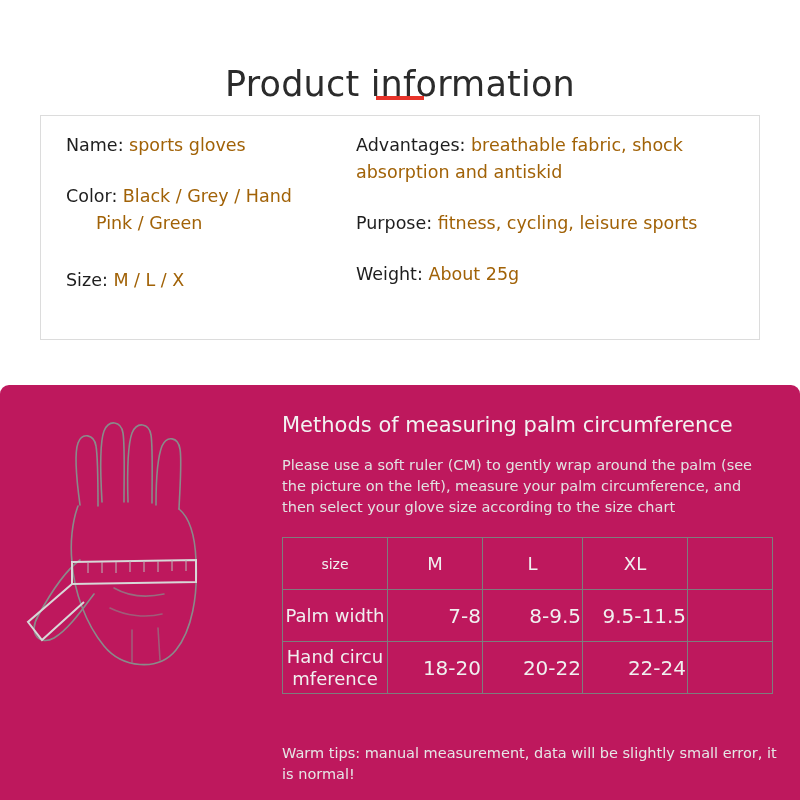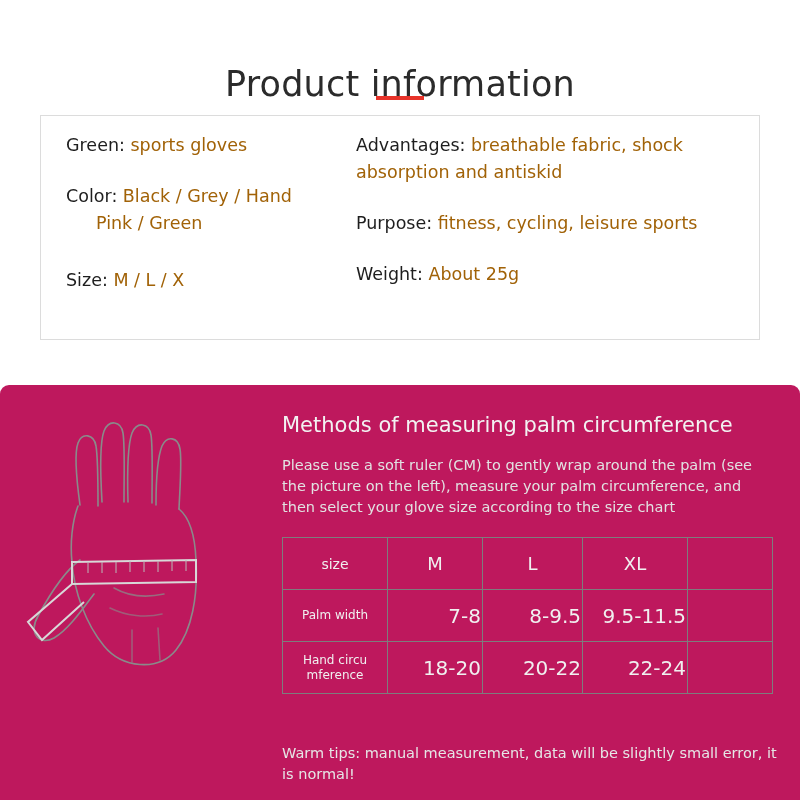--- a/index.html
+++ b/index.html
@@ -101,21 +101,21 @@
   }
   .size-table td {
     border: 1px solid #7d7d7d;
     height: 52px;
     text-align: center;
     vertical-align: middle;
     color: #f0f0f0;
   }
   .size-table td.hdr-label { font-size: 14px; }
   .size-table td.hdr-val { font-size: 18px; }
-  .size-table td.rowlabel { font-size: 12px; line-height: 1.2; }
+  .size-table td.rowlabel { font-size: 18px; line-height: 1.2; }
   .size-table td.cell { font-size: 20px; text-align: right; }
   .size-table col.c0 { width: 105px; }
   .size-table col.c1 { width: 95px; }
   .size-table col.c2 { width: 100px; }
   .size-table col.c3 { width: 105px; }
   .size-table col.c4 { width: 85px; }
   .warm-tips {
     position: absolute;
     left: 282px; top: 358px;
     width: 495px;
@@ -131,21 +131,21 @@
 
   <div class="top-section">
 
     <div class="page-title">Product information</div>
     <div class="title-underline"></div>
 
     <div class="info-box">
 
       <div class="info-col left">
         <div class="info-row">
-          <span class="lbl">Green:</span>
+          <span class="lbl">Name:</span>
           <span class="val">sports gloves</span>
         </div>
         <div class="info-row row-color">
           <span class="lbl">Color:</span>
           <span class="val">Black / Grey / Hand</span>
           <span class="val line2">Pink / Green</span>
         </div>
         <div class="info-row row-size">
           <span class="lbl">Size:</span>
           <span class="val">M / L / X</span>

